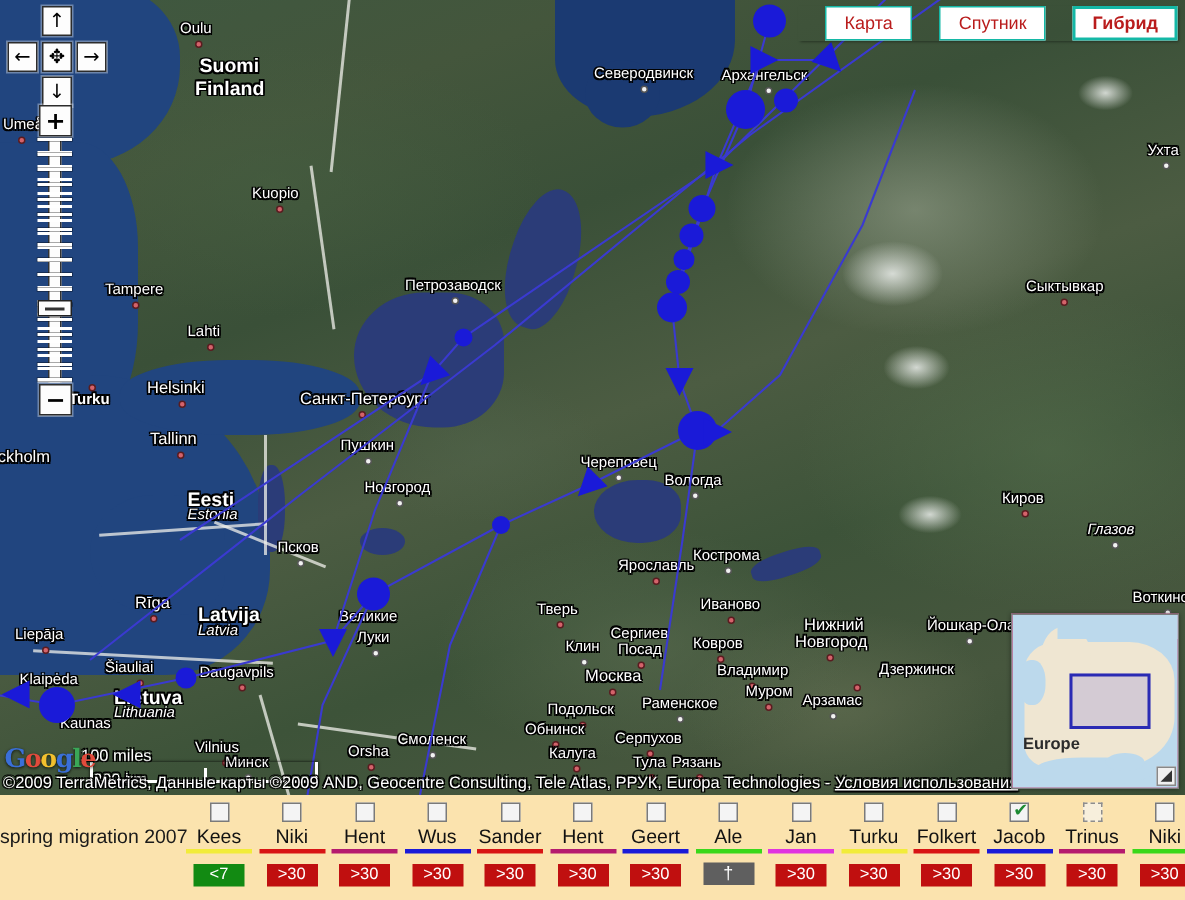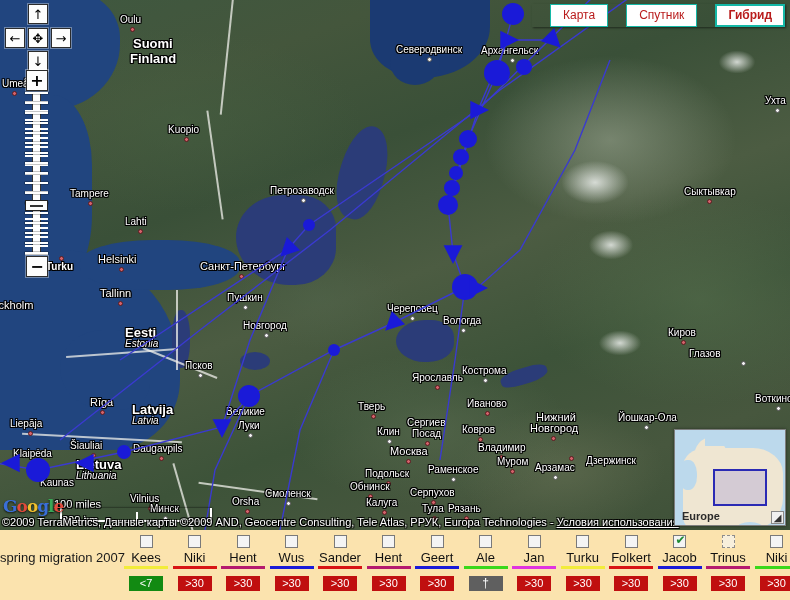--- a/index.html
+++ b/index.html
@@ -185,21 +185,21 @@
     font-size: 17px; font-weight: bold; letter-spacing: -1px;
     font-family: "DejaVu Serif", serif;
     text-shadow: 0 1px 2px rgba(0,0,0,.8);
   }
   #glogo .b { color:#3a6fd8; } #glogo .r { color:#e24b3c; }
   #glogo .y { color:#f2c02e; } #glogo .g { color:#3aa757; }
 
   
   #overview {
     position: absolute; right: 4px; bottom: 4px;
-    width: 112px; height: 97px;
+    width: 112px; height: 117px;
     background: #ec4899;
     border: 1px solid #7d7d7d;
     overflow: hidden;
     box-shadow: 0 0 3px rgba(0,0,0,.45);
   }
   #overview .ov-land {
     position: absolute;
     background: #efe6d2;
   }
   #overview .ov-sea { position: absolute; background: #bcd9ec; }
@@ -404,29 +404,29 @@
         <div class="dot" style="left: 485.2px; top: 411px;"></div>
         <div class="lbl " style="left: 462px; top: 424px;">Ковров</div>
         <div class="dot" style="left: 477.6px; top: 437px;"></div>
         <div class="lbl " style="left: 478px; top: 442px;">Владимир</div>
         <div class="dot" style="left: 498.8px; top: 455px;"></div>
         <div class="lbl " style="left: 497px; top: 456px;">Муром</div>
         <div class="dot" style="left: 510px; top: 469px;"></div>
         <div class="lbl mid" style="left: 536px; top: 412px;">Нижний</div>
         <div class="lbl mid" style="left: 530px; top: 423px;">Новгород</div>
         <div class="dot" style="left: 550.8px; top: 436px;"></div>
-        <div class="lbl " style="left: 546px; top: 455px; padding-left: 40px;">Дзержинск</div>
+        <div class="lbl " style="left: 546px; top: 441px; padding-left: 40px;">Дзержинск</div>
         <div class="dot" style="left: 569.4px; top: 456px;"></div>
         <div class="lbl " style="left: 535px; top: 462px;">Арзамас</div>
         <div class="dot white" style="left: 553.2px; top: 475px;"></div>
         <div class="lbl " style="left: 618px; top: 412px;">Йошкар-Ола</div>
         <div class="dot white" style="left: 644px; top: 425px;"></div>
         <div class="lbl " style="left: 668px; top: 327px;">Киров</div>
         <div class="dot" style="left: 681px; top: 340px;"></div>
-        <div class="lbl " style="left: 689px; top: 348px;">Глазов</div>
+        <div class="lbl " style="left: 725px; top: 348px; font-style: italic;">Глазов</div>
         <div class="dot white" style="left: 740.6px; top: 361px;"></div>
         <div class="lbl " style="left: 755px; top: 393px;">Воткинск</div>
         <div class="dot white" style="left: 775.8px; top: 406px;"></div>
         <div class="lbl " style="left: 684px; top: 186px;">Сыктывкар</div>
         <div class="dot" style="left: 707.4px; top: 199px;"></div>
         <div class="lbl " style="left: 765px; top: 95px;">Ухта</div>
         <div class="dot white" style="left: 775.4px; top: 108px;"></div>
         <div class="lbl " style="left: 396px; top: 44px;">Северодвинск</div>
         <div class="dot white" style="left: 427.2px; top: 57px;"></div>
         <div class="lbl " style="left: 481px; top: 45px;">Архангельск</div>

